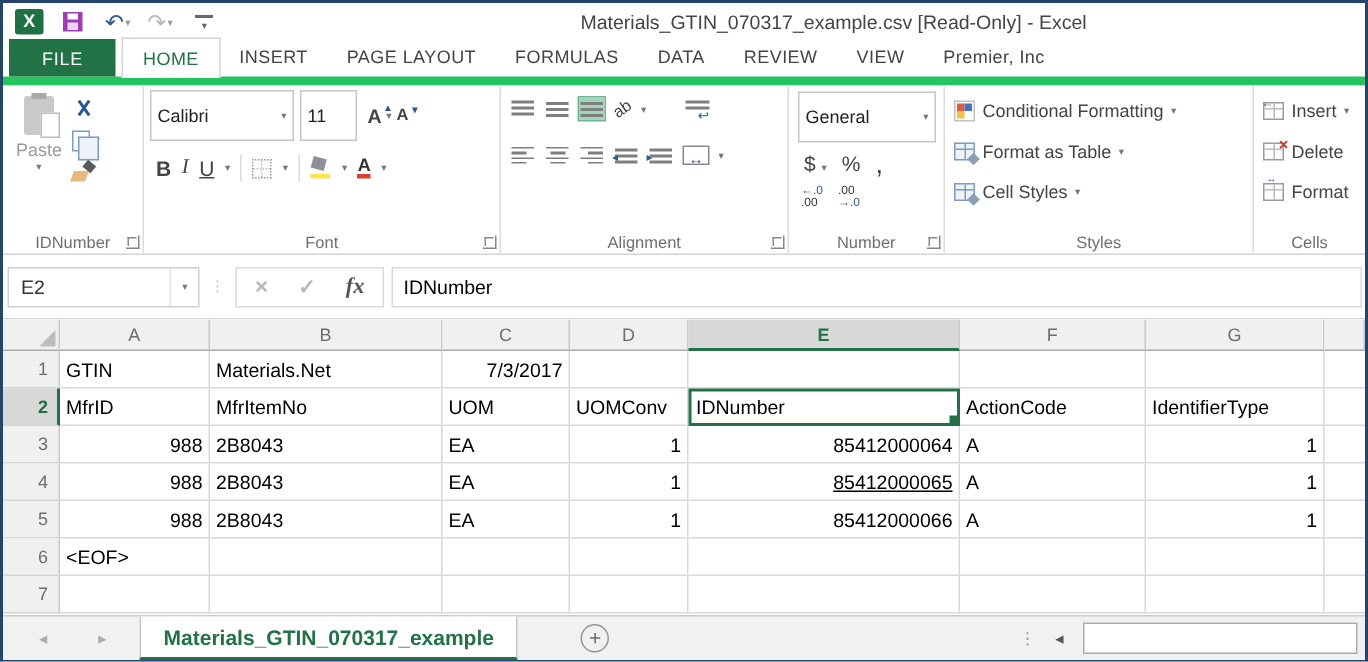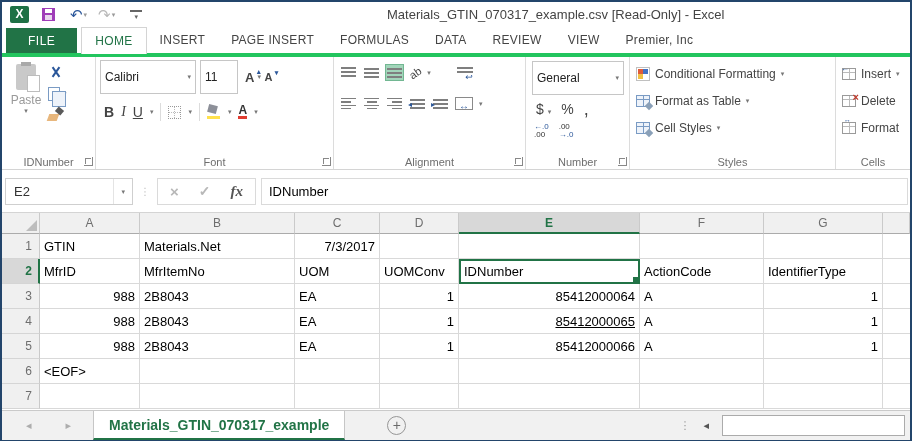--- a/index.html
+++ b/index.html
@@ -19,21 +19,21 @@
   .undo { color:#2b579a; font-size:15px; margin-left:8px; }
   .redo { color:#b8b8b8; font-size:15px; margin-left:4px; }
   .mini-dd { color:#9a9a9a; font-size:7px; margin-left:-2px; }
   .qat-more { margin-left:8px; width:12px; text-align:center; color:#666; font-size:7px;
               border-top:2px solid #666; padding-top:1px; height:10px; }
   .title { position:absolute; left:385px; top:0; height:25px; line-height:25px;
            font-size:13px; color:#444; white-space:nowrap; }
 
   
   .tabrow { height:30px; display:flex; align-items:flex-end; padding-left:4px; flex:none;
-            border-bottom:4px solid #22c55e; background:#fff; }
+            border-bottom:6px solid #22c55e; background:#fff; }
   .tab-file { background:#217346; color:#fff; font-size:12px; height:25px; padding:0 22px;
               display:flex; align-items:center; letter-spacing:.5px; }
   .tabs-host { display:flex; height:26px; margin-left:4px; }
   .rtab { padding:0 13px; font-size:12px; color:#444; display:flex; align-items:center; letter-spacing:.3px; }
   .rtab.active { color:#217346; background:#fff; border:1px solid #d4d4d4; border-bottom:none;
                  margin-bottom:-1px; height:27px; }
 
   
   .ribbon { height:113px; flex:none; display:flex; background:#fff; border-bottom:1px solid #d4d4d4;
             color:#444; font-size:12px; }
@@ -211,21 +211,21 @@
       <span class="qat-more">▾</span>
     </div>
     <div class="title">Materials_GTIN_070317_example.csv  [Read-Only] - Excel</div>
   </div>
 
   <div class="tabrow">
     <div class="tab-file">FILE</div>
     <div class="tabs-host" id="tabs-host">
         <div class="rtab active">HOME</div>
         <div class="rtab">INSERT</div>
-        <div class="rtab">PAGE INSERT</div>
+        <div class="rtab">PAGE LAYOUT</div>
         <div class="rtab">FORMULAS</div>
         <div class="rtab">DATA</div>
         <div class="rtab">REVIEW</div>
         <div class="rtab">VIEW</div>
         <div class="rtab">Premier, Inc</div>
       </div>
   </div>
 
   <div class="ribbon">
 

